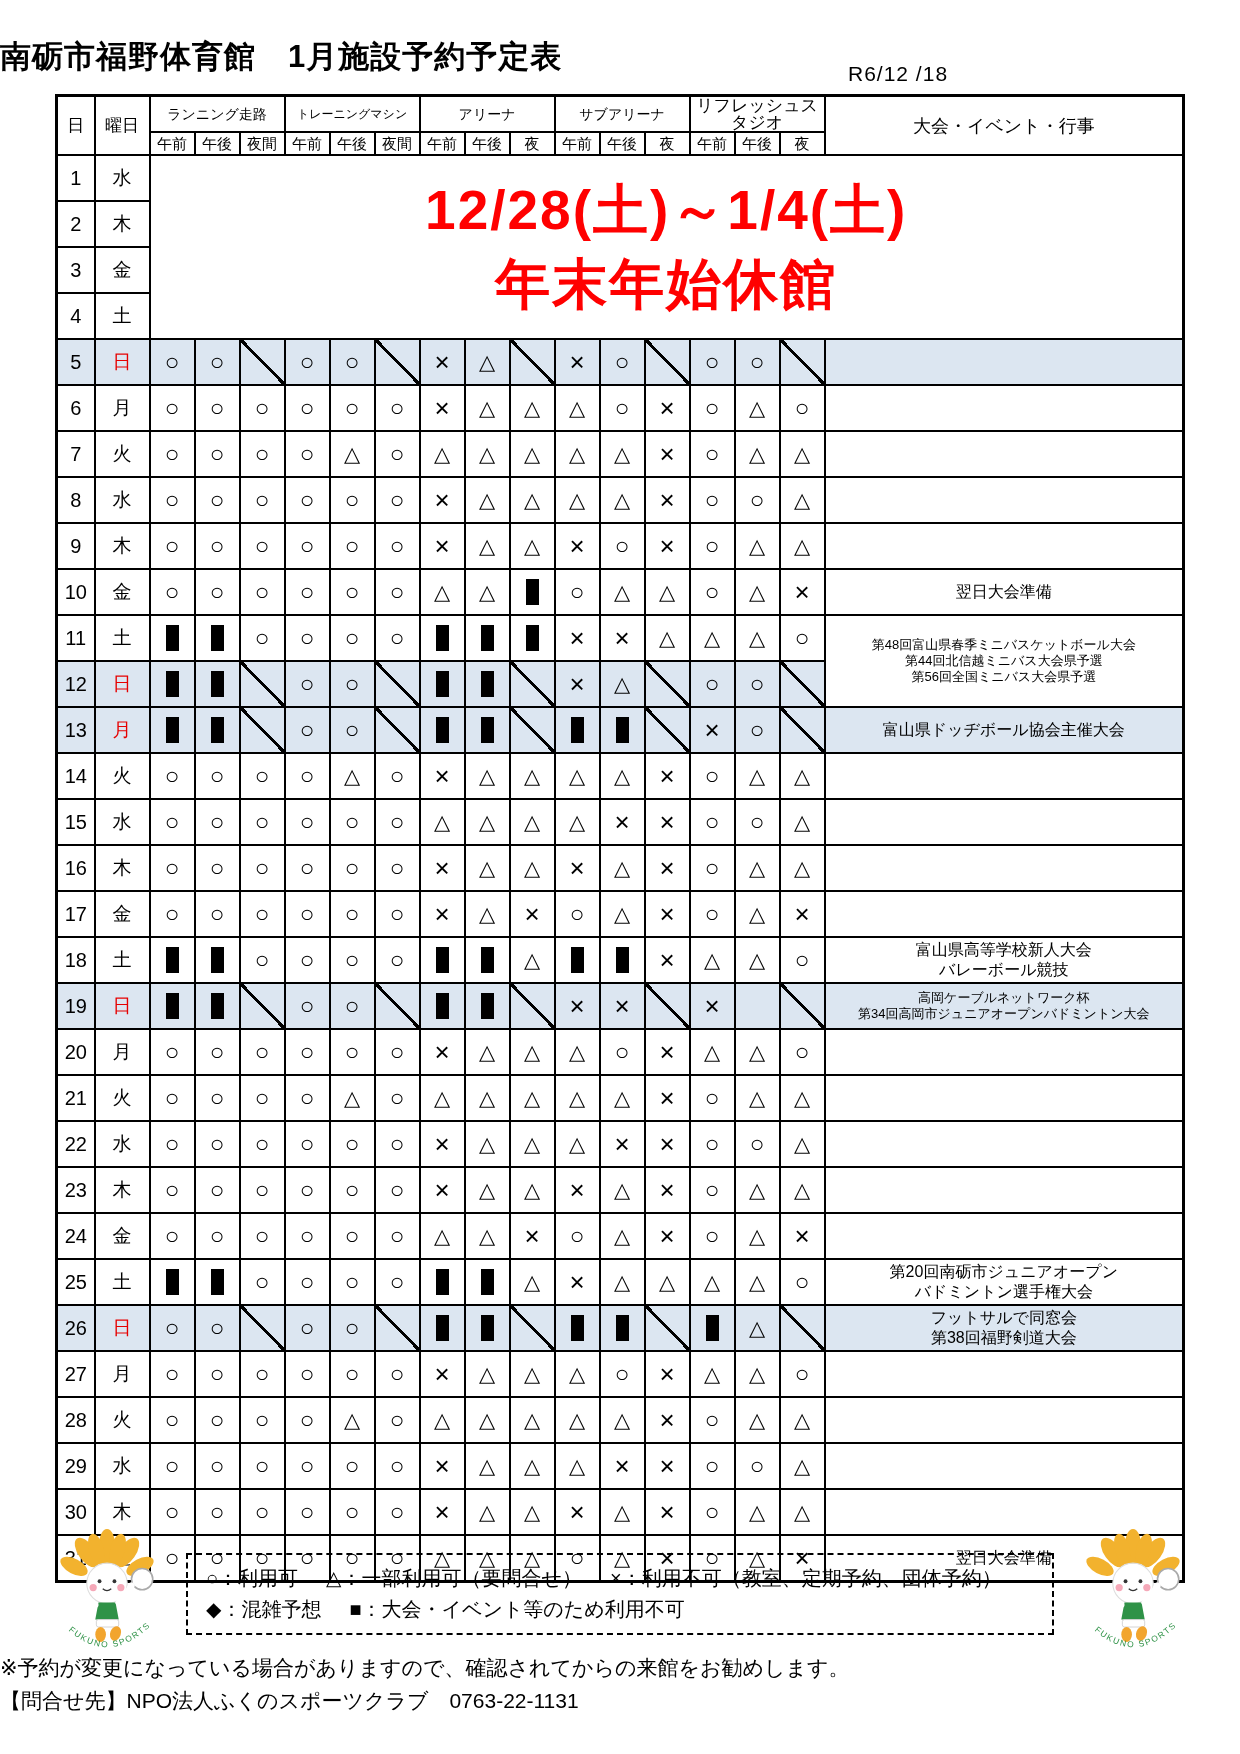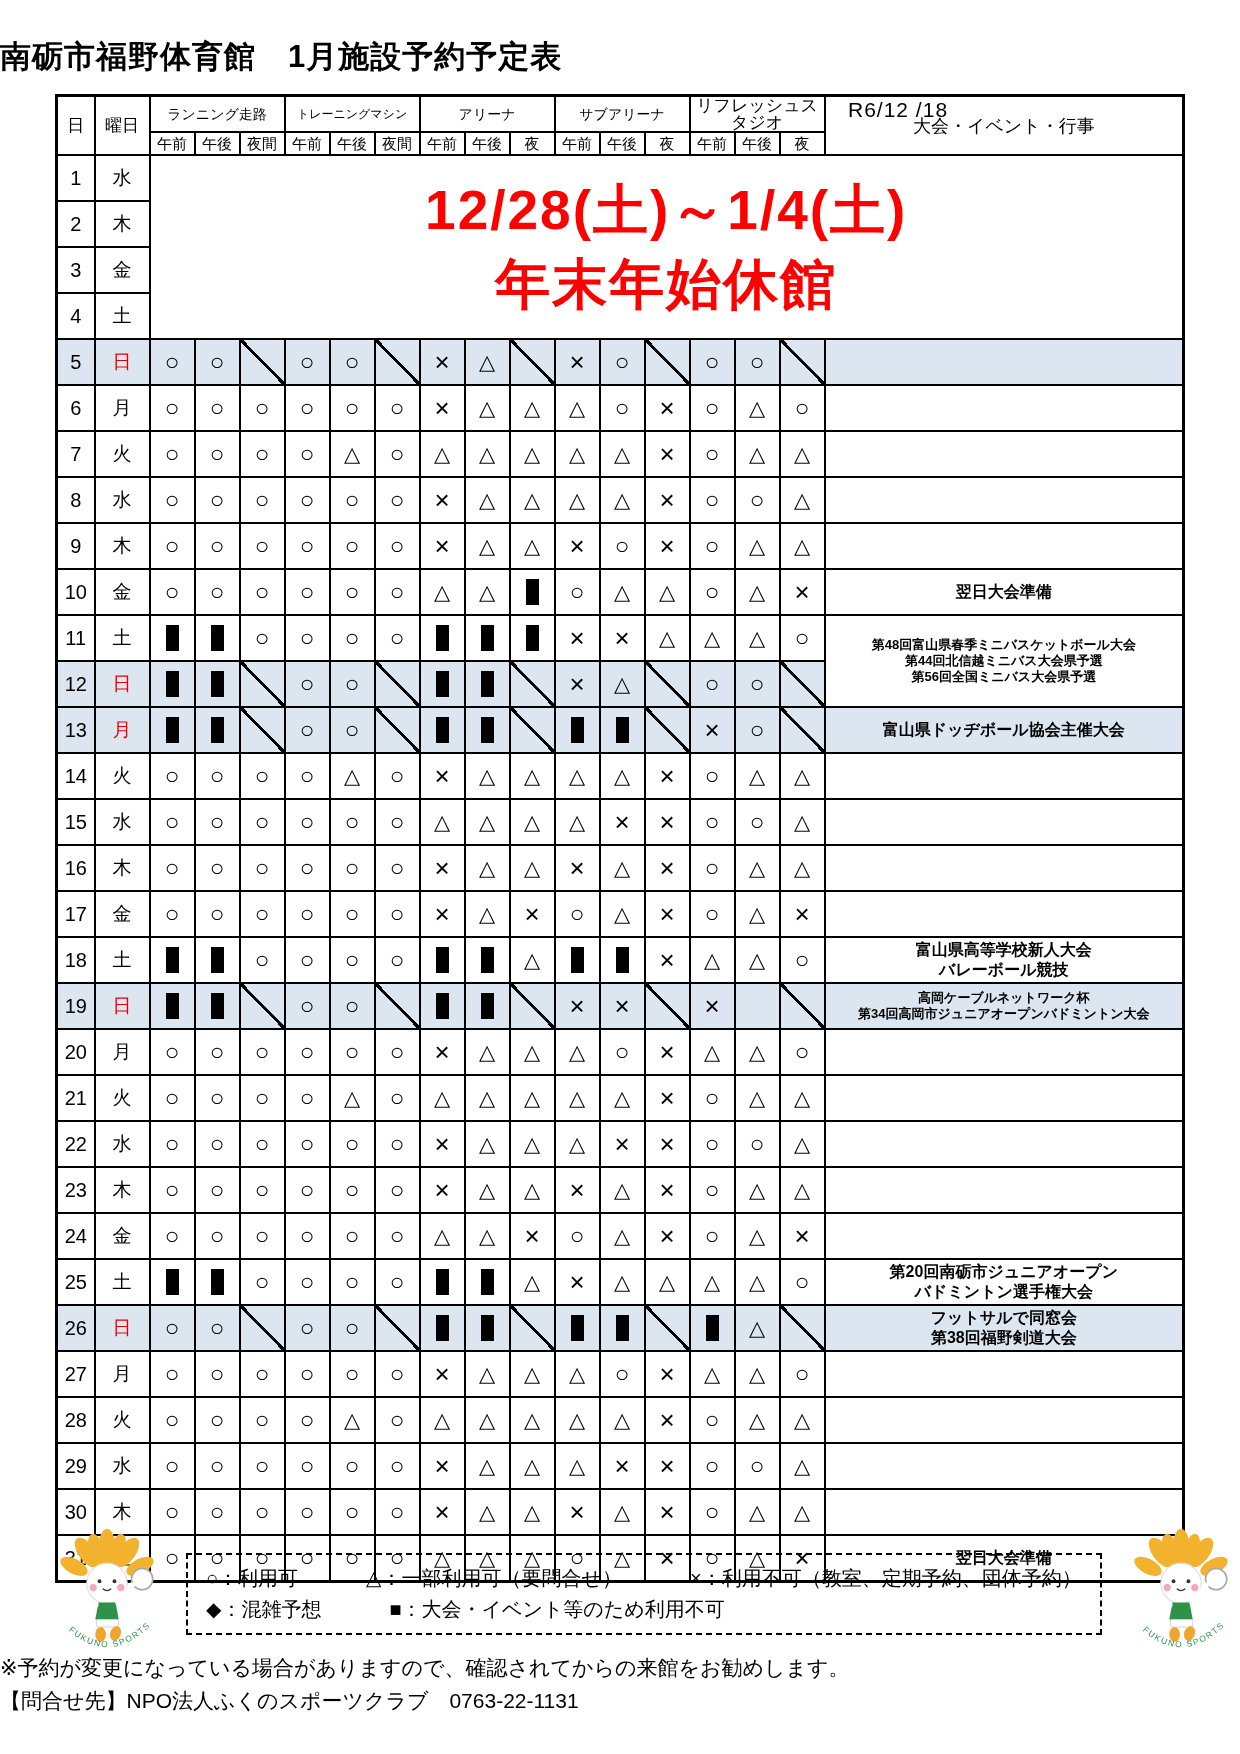--- a/index.html
+++ b/index.html
@@ -3,21 +3,21 @@
 <meta charset="utf-8">
 <style>
   html,body{margin:0;padding:0;}
   body{
     width:1240px;height:1754px;background:#fff;position:relative;
     font-family:"Liberation Sans","DejaVu Sans",sans-serif;color:#000;
     -webkit-font-smoothing:antialiased;
   }
   .title-wrap{position:absolute;top:36px;left:0;width:100%;}
   .title{font-size:31px;font-weight:bold;letter-spacing:1px;display:inline-block;}
-  .rev-date{position:absolute;top:62px;left:848px;font-size:21px;letter-spacing:1px;margin-top:36px;}
+  .rev-date{position:absolute;top:62px;left:848px;font-size:21px;letter-spacing:1px;}
 
   table.sched{
     position:absolute;top:94px;left:55px;width:1130px;
     border-collapse:collapse;table-layout:fixed;
     border:3px solid #000;
   }
   .sched th,.sched td{border:2px solid #000;padding:0;text-align:center;vertical-align:middle;overflow:hidden;}
   .sched thead th{height:21px;font-weight:normal;line-height:1;}
   .sched .grp{font-size:14px;}
   .sched .grp.sm{font-size:12px;}
@@ -34,27 +34,27 @@
   td.diag{background-image:linear-gradient(to top right,
       transparent calc(50% - 1.5px),#000 calc(50% - 1.5px),
       #000 calc(50% + 1.5px),transparent calc(50% + 1.5px));}
   .sym{display:inline-block;line-height:1;}
   .o{font-size:24px;}
   .t{font-size:21px;}
   .x{font-size:26px;}
   .blk{display:inline-block;width:13px;height:26px;background:#000;vertical-align:middle;}
   td.notice{background:#fff;}
   td.notice div{color:#f00;font-weight:bold;font-size:55px;line-height:1.35;letter-spacing:2px;}
-  td.ev{font-size:16px;line-height:1.25;padding:0 4px;font-weight:bold;}
+  td.ev{font-size:16px;line-height:1.25;padding:0 4px;}
   td.ev.small{font-size:13px;}
 
   .footer-row{position:absolute;top:1528px;left:48px;width:1144px;display:flex;align-items:center;}
   .mascot{width:118px;height:132px;flex:0 0 auto;}
   .legend-box{flex:1 1 auto;margin:0 20px;border:2px dashed #000;padding:8px 18px;}
-  .legend-line{display:flex;gap:68px;font-size:20px;line-height:1.55;align-items:center;}
+  .legend-line{display:flex;gap:28px;font-size:20px;line-height:1.55;align-items:center;}
   .legend-item{white-space:nowrap;}
   .notes{position:absolute;top:1652px;left:0;width:100%;font-size:21px;line-height:1.55;}
 </style>
 </head>
 <body>
 
 <div class="title-wrap">
   <span class="title">南砺市福野体育館　1月施設予約予定表</span>
 </div>
 <span class="rev-date">R6/12 /18</span>

